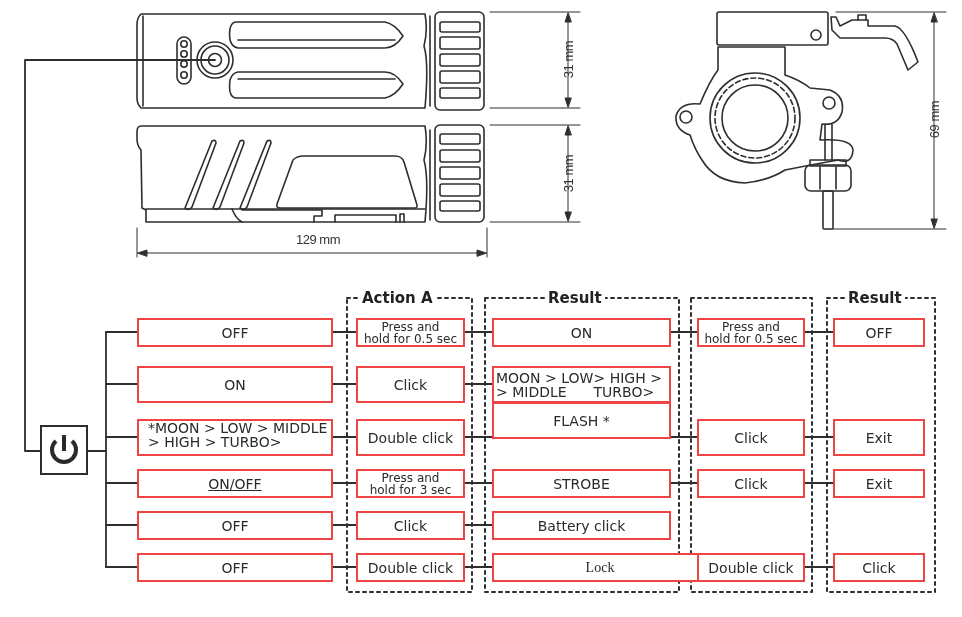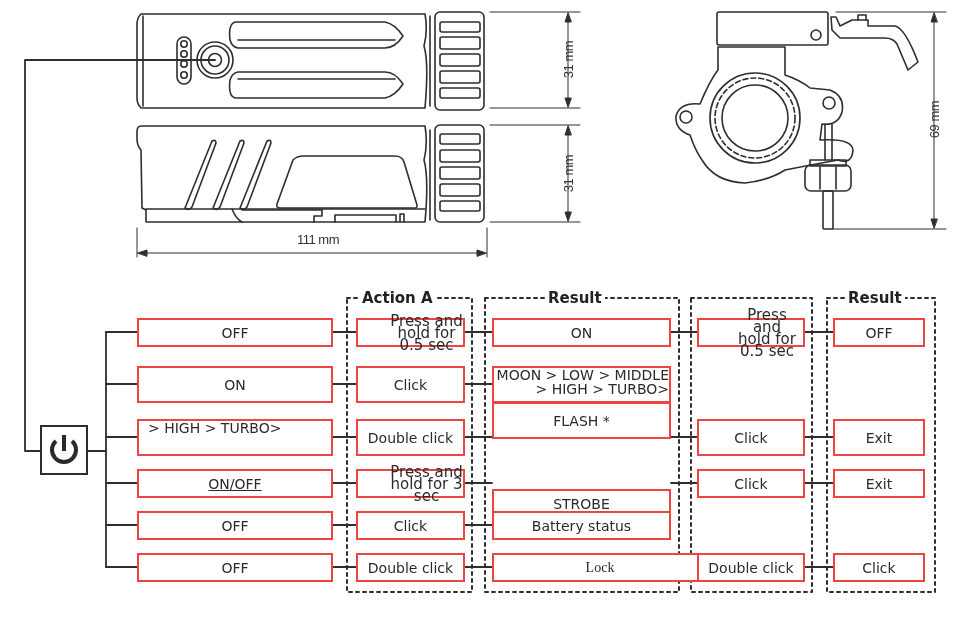--- a/index.html
+++ b/index.html
@@ -2,21 +2,21 @@
 <html><head>
 <meta charset="utf-8">
 <style>
   html, body { margin: 0; padding: 0; background: #ffffff; }
   body { width: 962px; height: 617px; position: relative; overflow: hidden;
          font-family: "DejaVu Sans", sans-serif; color: #2a2a2a; }
   svg.drawing { position: absolute; left: 0; top: 0; }
   .box { position: absolute; box-sizing: border-box; border: 2px solid #ef4444; background: #fff;
          display: flex; align-items: center; justify-content: center; text-align: center;
          font-size: 14px; line-height: 14px; color: #2a2a2a; }
-  .box.small { font-size: 15px; line-height: 12px; padding-left: 32px; }
+  .box.small { font-size: 12px; line-height: 12px; }
   .box.left { justify-content: flex-start; text-align: left; padding-left: 9px; }
   .box.left-tight { justify-content: flex-start; text-align: left; padding-left: 2px; }
   .hdr { position: absolute; font-weight: bold; font-size: 15px; background: #fff; padding: 0 3px;
          color: #222; line-height: 18px; }
   .dim { position: absolute; font-family: "Liberation Sans Narrow", "Liberation Sans", sans-serif;
          font-size: 13px; color: #333; letter-spacing: -0.5px; }
   .rot { transform: rotate(-90deg); transform-origin: center center; white-space: nowrap; }
   .power { position: absolute; box-sizing: border-box; border: 2px solid #2e2e2e; background: #fff; }
 </style>
 </head>
@@ -166,21 +166,21 @@
       <rect x="347" y="298" width="125" height="294"></rect>
       <rect x="485" y="298" width="194" height="294"></rect>
       <rect x="691" y="298" width="121" height="294"></rect>
       <rect x="827" y="298" width="108" height="294"></rect>
     </g>
   </g>
 </svg>
 
 <div class="dim rot" style="left:548px; top:52px; width:40px; text-align:center;">31 mm</div>
 <div class="dim rot" style="left:548px; top:166px; width:40px; text-align:center;">31 mm</div>
-<div class="dim" style="left:288px; top:232px; width:60px; text-align:center;">111 mm</div>
+<div class="dim" style="left:288px; top:232px; width:60px; text-align:center;">129 mm</div>
 <div class="dim rot" style="left:912px; top:112px; width:44px; text-align:center;">69 mm</div>
 
 <div class="hdr" style="left:359px; top:289px;">Action A</div>
 <div class="hdr" style="left:545px; top:289px;">Result</div>
 <div class="hdr" style="left:705px; top:289px;margin-top:28px;">Action B</div>
 <div class="hdr" style="left:845px; top:289px;">Result</div>
 
 <div class="power" style="left:40px; top:425px; width:48px; height:50px;">
   <svg width="44" height="46" viewBox="0 0 44 46">
     <path d="M14,14 A12,12 0 1 0 30,14" fill="none" stroke="#2a2a2a" stroke-width="4" stroke-linecap="butt"></path>
@@ -195,43 +195,44 @@
 </div>
 <div class="box" style="left:492px; top:318px; width:179px; height:29px;">ON</div>
 <div class="box small" style="left:697px; top:318px; width:108px; height:29px; flex-direction:column;">
   <span>Press and</span>
   <span>hold for 0.5 sec</span>
 </div>
 <div class="box" style="left:833px; top:318px; width:92px; height:29px;">OFF</div>
 
 <div class="box" style="left:137px; top:366px; width:196px; height:37px;">ON</div>
 <div class="box" style="left:356px; top:366px; width:109px; height:37px;">Click</div>
-<div class="box left-tight" style="left:492px; top:366px; width:179px; height:37px; flex-direction:column; align-items:flex-end;">
+<div class="box left-tight" style="left:492px; top:366px; width:179px; height:37px; flex-direction:row; align-items:center;">
   <span>MOON &gt; LOW &gt; MIDDLE</span>
   <span>&gt; HIGH &gt; TURBO&gt;</span>
 </div>
 
 <div class="box left" style="left:137px; top:419px; width:196px; height:37px; flex-direction:column; align-items:flex-start;">
+  <span>*MOON &gt; LOW &gt; MIDDLE</span>
   <span>&gt; HIGH &gt; TURBO&gt;</span>
 </div>
 <div class="box" style="left:356px; top:419px; width:109px; height:37px;">Double click</div>
 <div class="box" style="left:492px; top:402px; width:179px; height:37px;">FLASH *</div>
 <div class="box" style="left:697px; top:419px; width:108px; height:37px;">Click</div>
 <div class="box" style="left:833px; top:419px; width:92px; height:37px;">Exit</div>
 
 <div class="box" style="left:137px; top:469px; width:196px; height:29px;text-decoration:underline;">ON/OFF</div>
 <div class="box small" style="left:356px; top:469px; width:109px; height:29px; flex-direction:column;">
   <span>Press and</span>
   <span>hold for 3 sec</span>
 </div>
-<div class="box" style="left:492px; top:469px; width:179px; height:29px;margin-top:20px;">STROBE</div>
+<div class="box" style="left:492px; top:469px; width:179px; height:29px;">STROBE</div>
 <div class="box" style="left:697px; top:469px; width:108px; height:29px;">Click</div>
 <div class="box" style="left:833px; top:469px; width:92px; height:29px;">Exit</div>
 
 <div class="box" style="left:137px; top:511px; width:196px; height:29px;">OFF</div>
 <div class="box" style="left:356px; top:511px; width:109px; height:29px;">Click</div>
-<div class="box" style="left:492px; top:511px; width:179px; height:29px;">Battery status</div>
+<div class="box" style="left:492px; top:511px; width:179px; height:29px;">Battery click</div>
 
 <div class="box" style="left:137px; top:553px; width:196px; height:29px;">OFF</div>
 <div class="box" style="left:356px; top:553px; width:109px; height:29px;">Double click</div>
 <div class="box" style="left:492px; top:553px; width:216px; height:29px;font-family:Liberation Serif, serif;">Lock</div>
 <div class="box" style="left:697px; top:553px; width:108px; height:29px;">Double click</div>
 <div class="box" style="left:833px; top:553px; width:92px; height:29px;">Click</div>
 
 </body></html>

